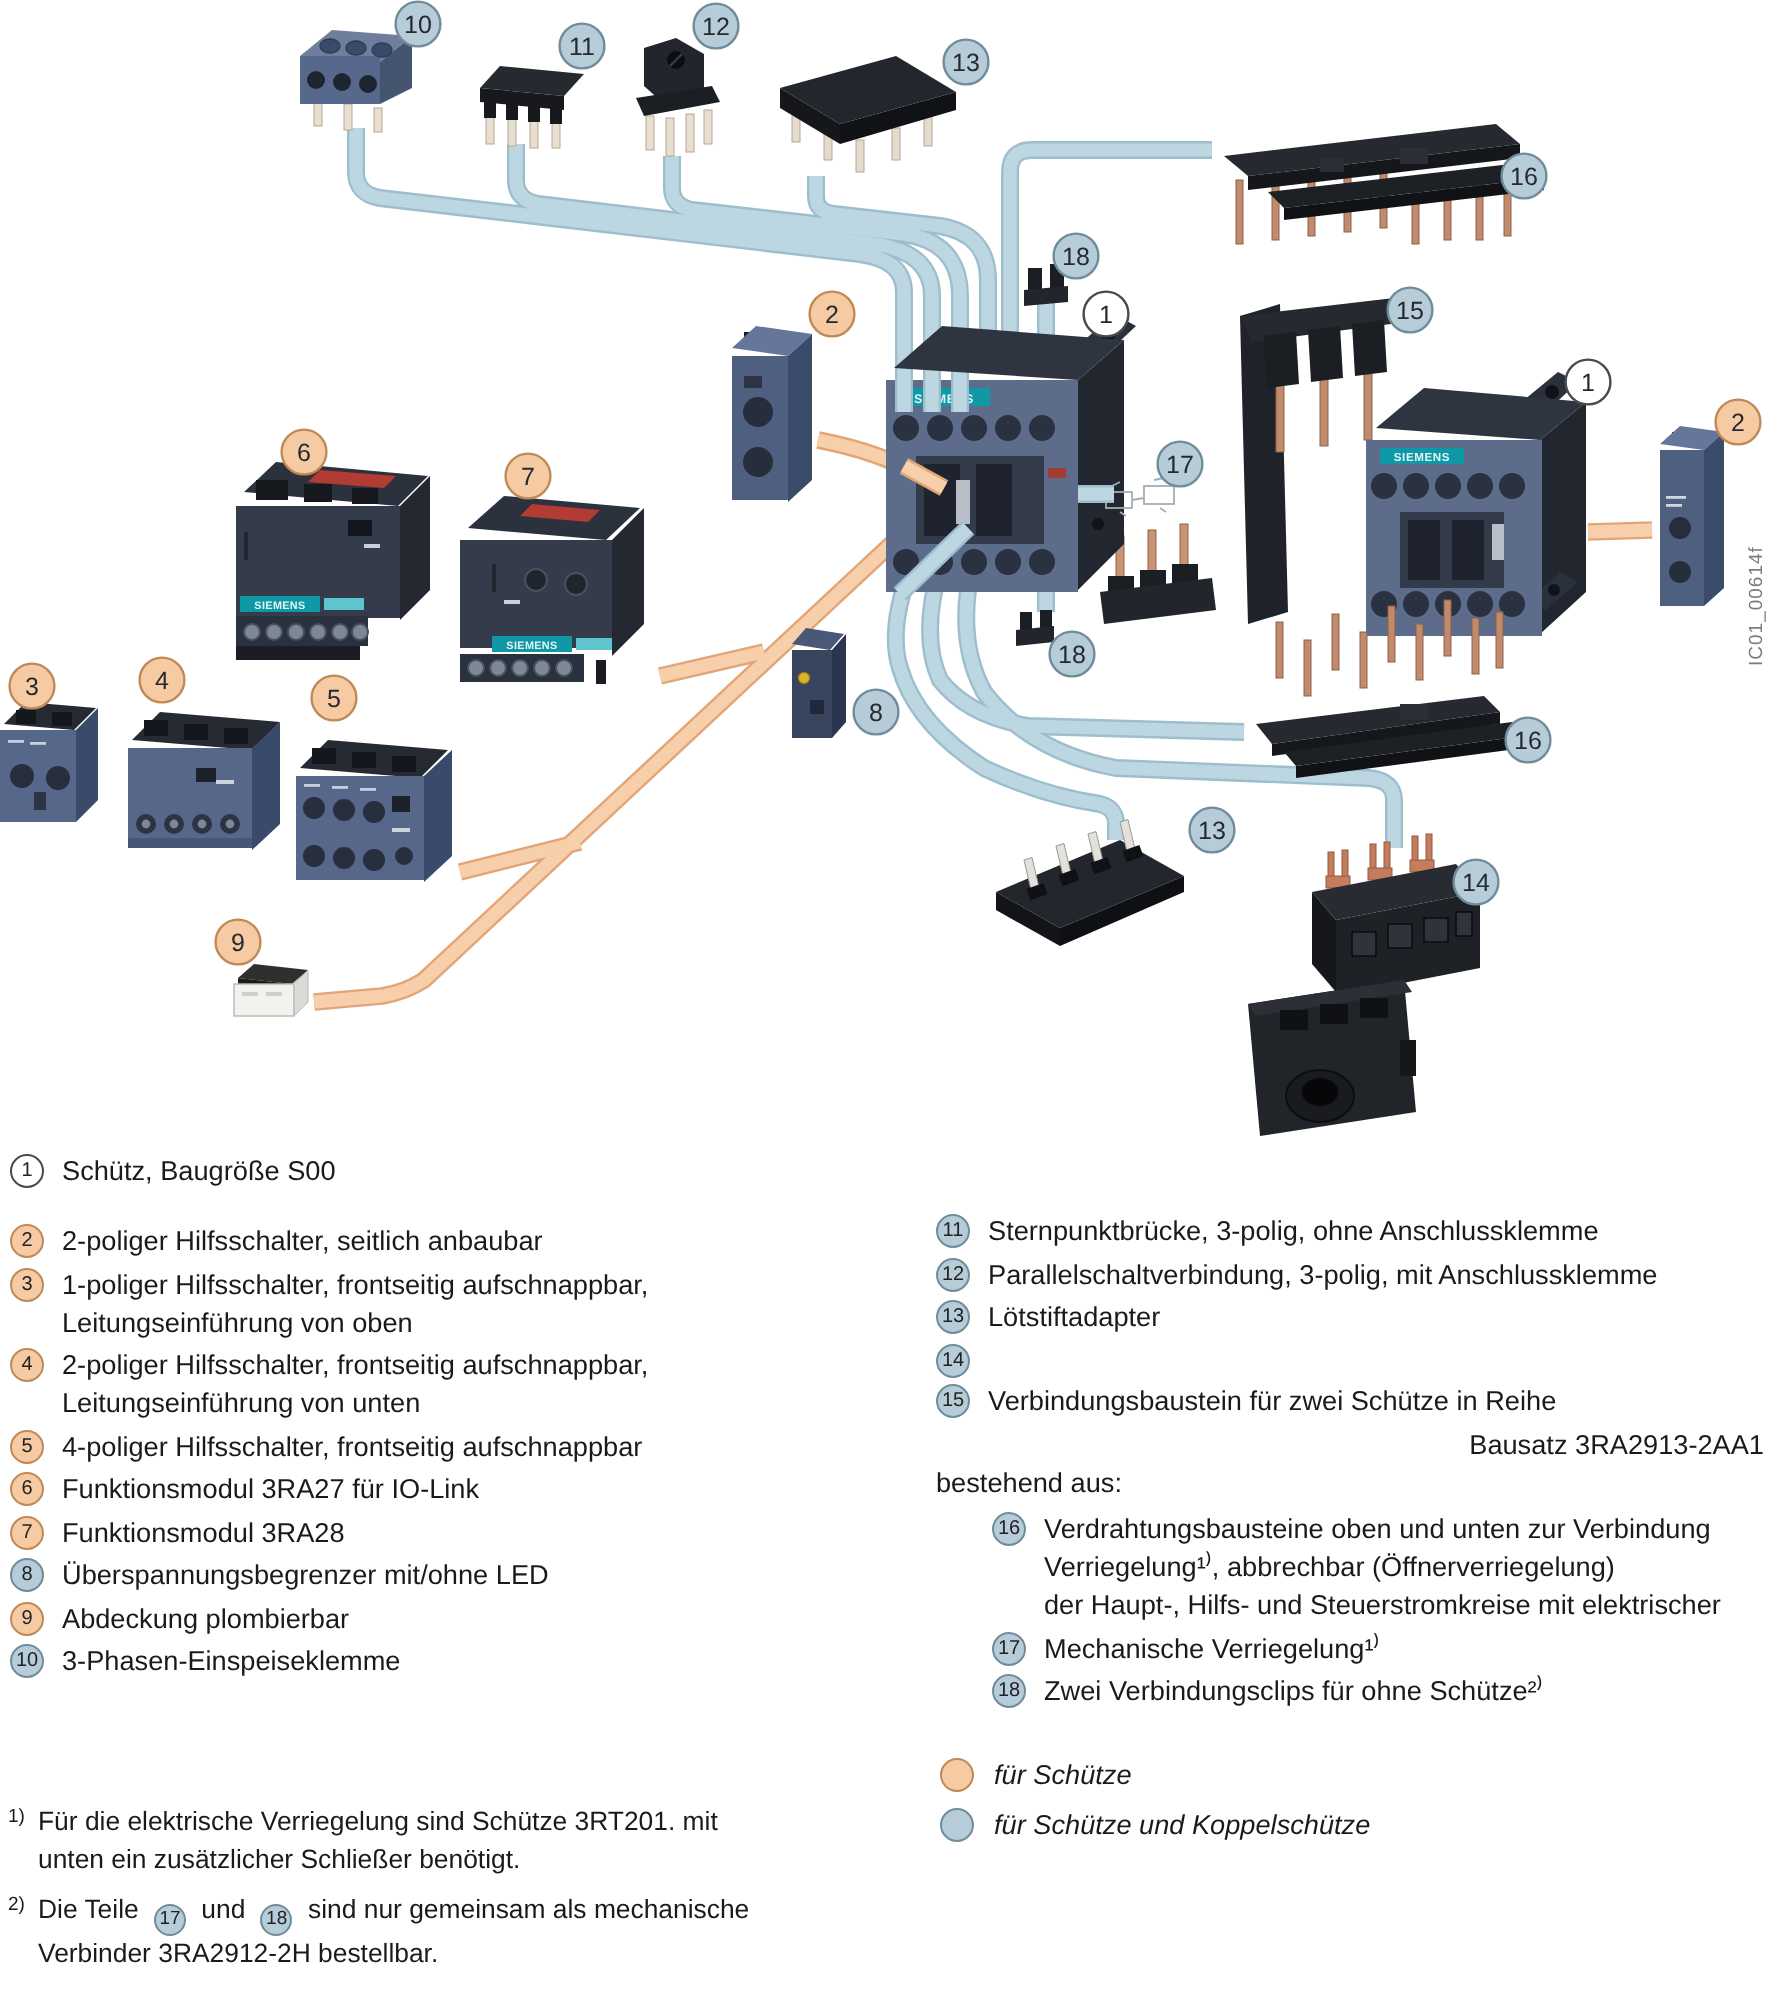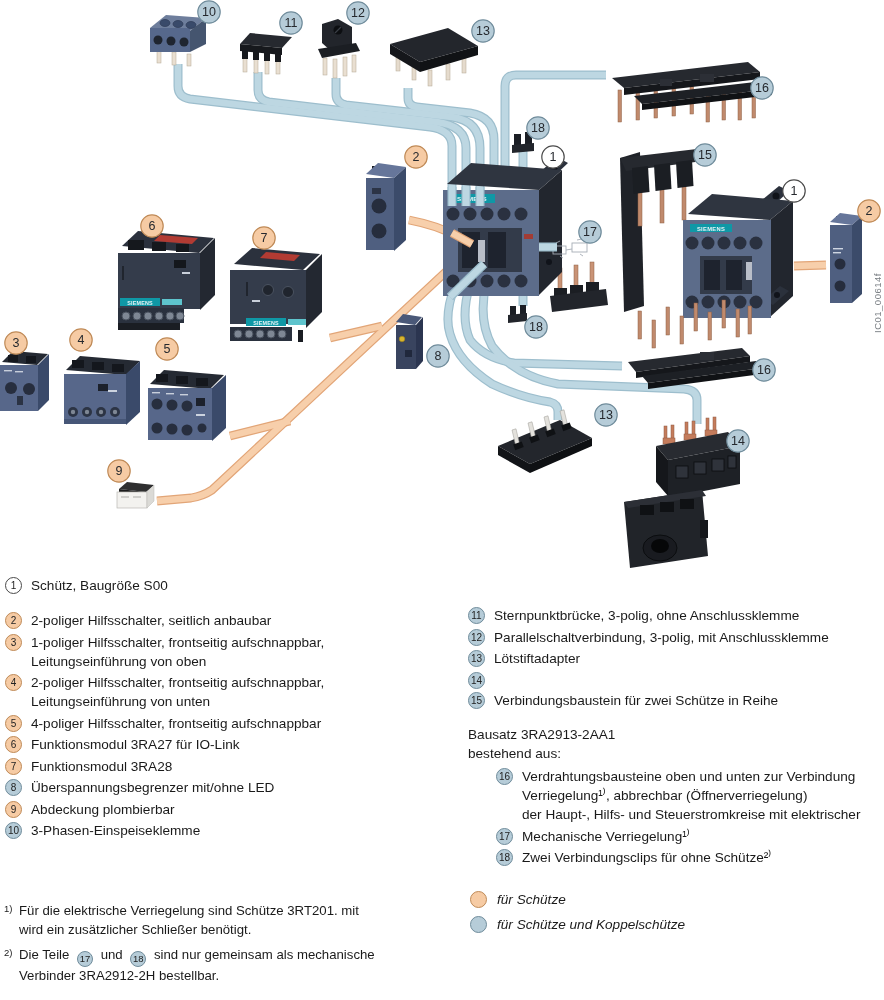--- a/index.html
+++ b/index.html
@@ -5,21 +5,21 @@
   html,body{margin:0;padding:0;background:#fff;}
   body{width:884px;height:1000px;position:relative;font-family:"Liberation Sans",sans-serif;color:#1a1a1a;overflow:hidden;}
   .diagram{position:absolute;left:0;top:0;width:884px;height:570px;}
   .legend-col{position:absolute;font-size:13.6px;line-height:19px;}
   #legend-left{left:5px;top:576px;width:445px;}
   #legend-right-wrap{left:468px;top:606px;width:414px;}
   .leg-row{display:flex;align-items:flex-start;margin-bottom:2.5px;}
   #legend-left .leg-row:first-child{margin-bottom:16px;}
   .lb{flex:0 0 auto;box-sizing:border-box;width:17px;height:17px;border-radius:50%;display:inline-flex;align-items:center;justify-content:center;font-size:10px;border:1px solid #888;margin-right:9px;margin-top:1px;color:#222;}
   .leg-text{flex:1;}
-  .bz-title{margin-top:15px;}
+  .bz-title{margin-top:3px;text-align:right;}
   .bz-items{margin-left:28px;margin-top:4px;}
   .color-key{margin-top:23px;font-style:italic;}
   .key-row{display:flex;align-items:center;margin-bottom:6px;}
   .key-dot{box-sizing:border-box;width:17px;height:17px;border-radius:50%;border:1px solid #888;margin:0 10px 0 2px;}
   .footnotes{position:absolute;left:4px;top:902px;width:448px;font-size:13.2px;line-height:18.5px;}
   .fn{display:flex;margin-bottom:7px;}
   .fn-marker{flex:0 0 15px;font-size:9.5px;position:relative;top:-2px;}
   .fn-body{flex:1;}
   .fn .lb{width:16px;height:16px;font-size:9.5px;margin:0 4px;vertical-align:-3px;display:inline-flex;}
   svg text{user-select:none;}
@@ -672,21 +672,21 @@
         <span>für Schütze und Koppelschütze</span>
       </div>
     </div>
 </div>
 
 <div class="footnotes">
   <div class="fn">
     <span class="fn-marker">1)</span>
     <div class="fn-body" id="fn1-body">
         <div>Für die elektrische Verriegelung sind Schütze 3RT201. mit</div>
-        <div>wird ein zusätzlicher Schließer benötigt.</div>
+        <div>unten ein zusätzlicher Schließer benötigt.</div>
       </div>
   </div>
   <div class="fn">
     <span class="fn-marker">2)</span>
     <div class="fn-body" id="fn2-body">
         <div>Die Teile <span class="lb" style="background: rgb(182, 204, 216); border-color: rgb(112, 140, 155);">17</span> und <span class="lb" style="background: rgb(182, 204, 216); border-color: rgb(112, 140, 155);">18</span> sind nur gemeinsam als mechanische</div>
         <div>Verbinder 3RA2912-2H bestellbar.</div>
       </div>
   </div>
 </div>

